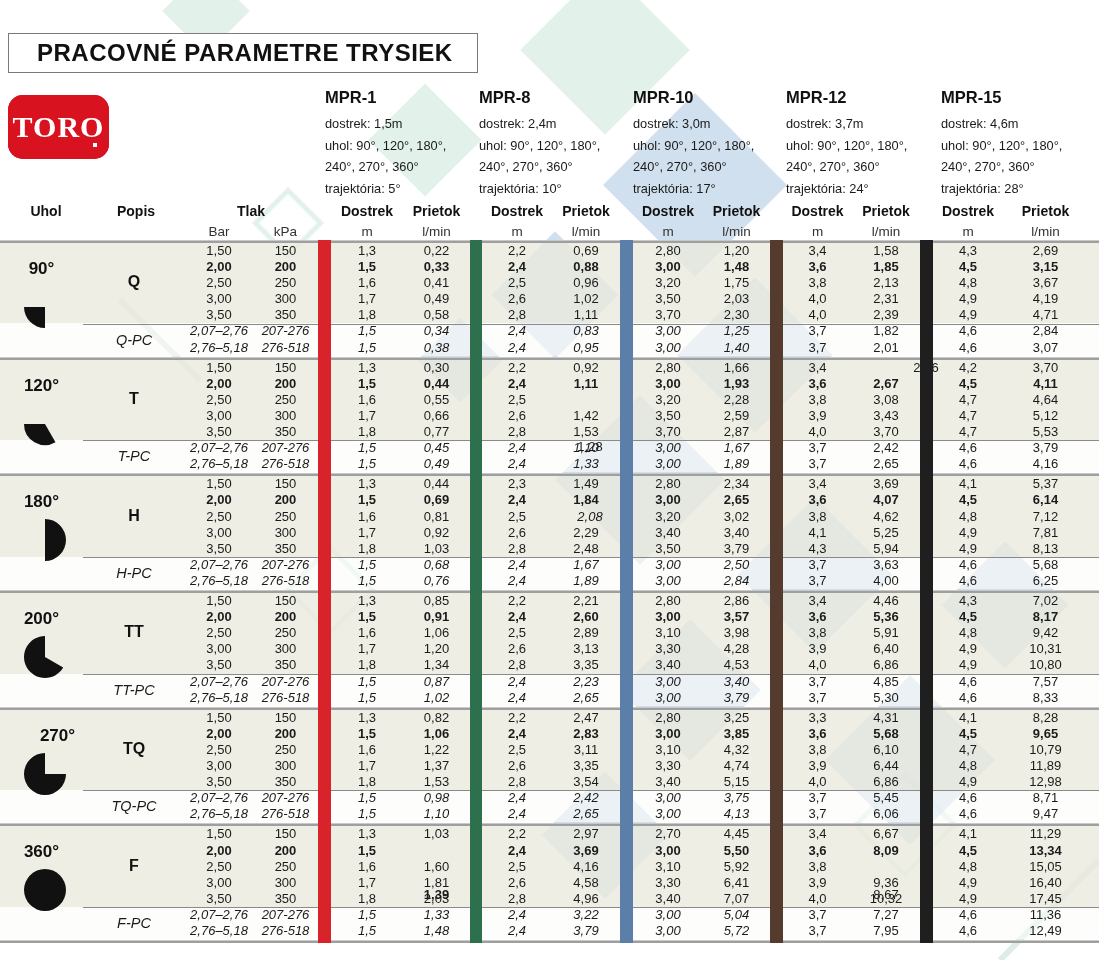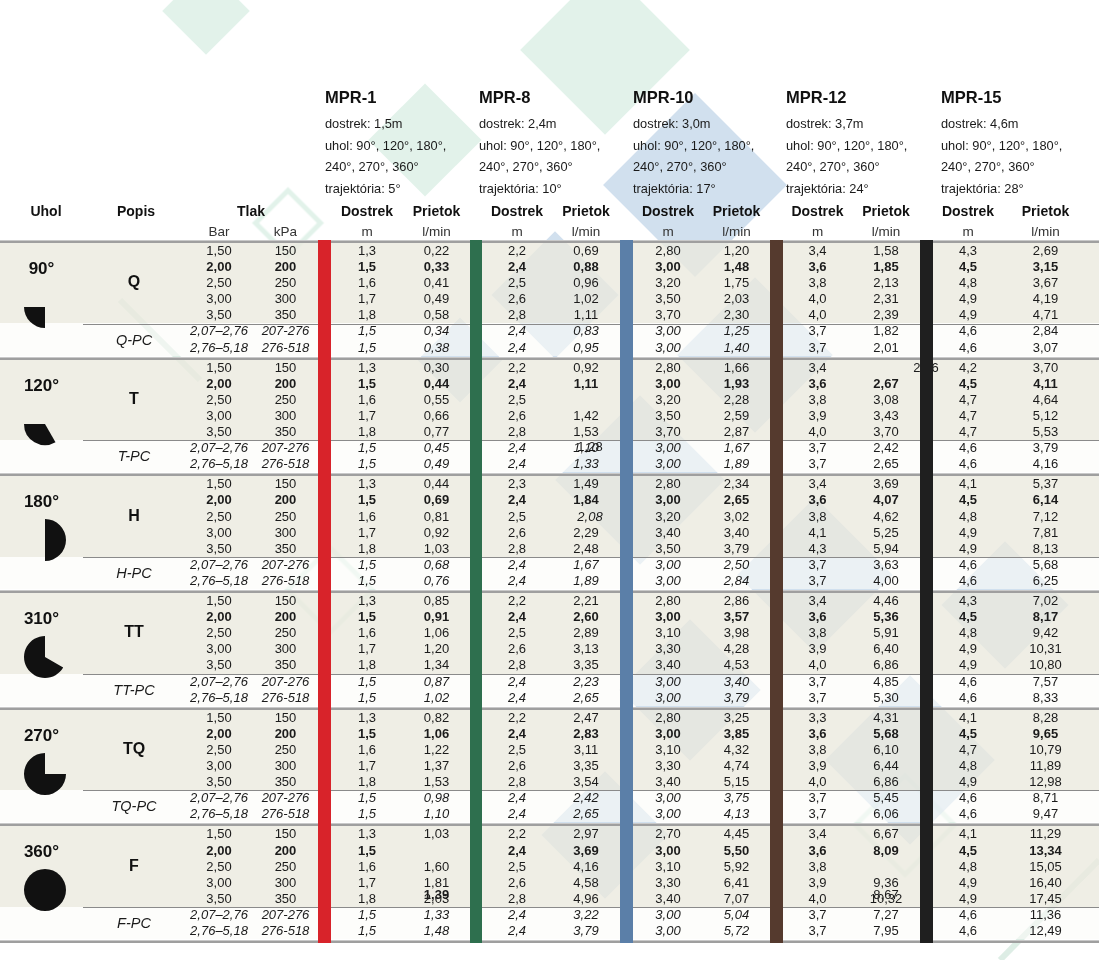--- a/index.html
+++ b/index.html
@@ -65,21 +65,28 @@
       <rect x="960" y="560" width="90" height="90" transform="rotate(45 1005 605)"></rect>
       <rect x="430" y="330" width="60" height="60" transform="rotate(45 460 360)"></rect>
     </g>
     <g stroke="#cfe6da" stroke-width="6" fill="none" opacity="0.7">
       <path d="M1000 960 L1099 860"></path>
       <path d="M120 300 L200 380"></path>
     </g>
   </svg>
 
   <div class="content">
-
+    <div class="title-box">
+      <span>PRACOVNÉ PARAMETRE TRYSIEK</span>
+    </div>
+
+    <div class="logo">
+      <span>TORO</span>
+      <i class="regdot"></i>
+    </div>
 
     <div id="nozzle-headers">
         <div class="nz" style="left: 325px;">
           <div class="nzt">MPR-1</div>
           <div class="nzl">dostrek: 1,5m</div>
           <div class="nzl">uhol: 90°, 120°, 180°,</div>
           <div class="nzl">240°, 270°, 360°</div>
           <div class="nzl">trajektória: 5°</div>
         </div>
         <div class="nz" style="left: 479px;">
@@ -573,21 +580,21 @@
               <span class="it" style="left: 482px; width: 70px;">2,4</span>
               <span class="it" style="left: 552px; width: 68px;">2,65</span>
               <span class="it" style="left: 633px; width: 70px;">3,00</span>
               <span class="it" style="left: 703px; width: 67px;">3,79</span>
               <span style="left: 783px; width: 69px;">3,7</span>
               <span style="left: 852px; width: 68px;">5,30</span>
               <span style="left: 933px; width: 70px;">4,6</span>
               <span style="left: 1003px; width: 85px;">8,33</span>
             </div>
           </div>
-          <div class="angle-label" style="top: 16px;">310°</div>
+          <div class="angle-label" style="top: 16px;">200°</div>
           <div class="angle-ic" style="left: 21px; top: 40px;"><svg width="48" height="48" viewBox="0 0 48 48">
               <path d="M24,24 L42.2,34.5 A21 21 0 1 1 24,3 Z" fill="#111"></path>
             </svg></div>
           <div class="popis-main" style="top: 30.25px;">TT</div>
           <div class="popis-pc" style="top: 88.6px;">TT-PC</div>
         </div>
         <div class="sep"></div>
         <div class="block" style="height: 113.7px;">
           <div class="mrows">
             <div class="trow">
@@ -685,21 +692,21 @@
               <span class="it" style="left: 482px; width: 70px;">2,4</span>
               <span class="it" style="left: 552px; width: 68px;">2,65</span>
               <span class="it" style="left: 633px; width: 70px;">3,00</span>
               <span class="it" style="left: 703px; width: 67px;">4,13</span>
               <span style="left: 783px; width: 69px;">3,7</span>
               <span style="left: 852px; width: 68px;">6,06</span>
               <span style="left: 933px; width: 70px;">4,6</span>
               <span style="left: 1003px; width: 85px;">9,47</span>
             </div>
           </div>
-          <div class="angle-label" style="top: 16px;">270°</div>
+          <div class="angle-label" style="top: 16px; margin-left: 16px;">270°</div>
           <div class="angle-ic" style="left: 21px; top: 40px;"><svg width="48" height="48" viewBox="0 0 48 48">
               <path d="M24,24 L45,24 A21 21 0 1 1 24,3 Z" fill="#111"></path>
             </svg></div>
           <div class="popis-main" style="top: 30.25px;">TQ</div>
           <div class="popis-pc" style="top: 88.6px;">TQ-PC</div>
         </div>
         <div class="sep"></div>
         <div class="block" style="height: 113.7px;">
           <div class="mrows">
             <div class="trow">

